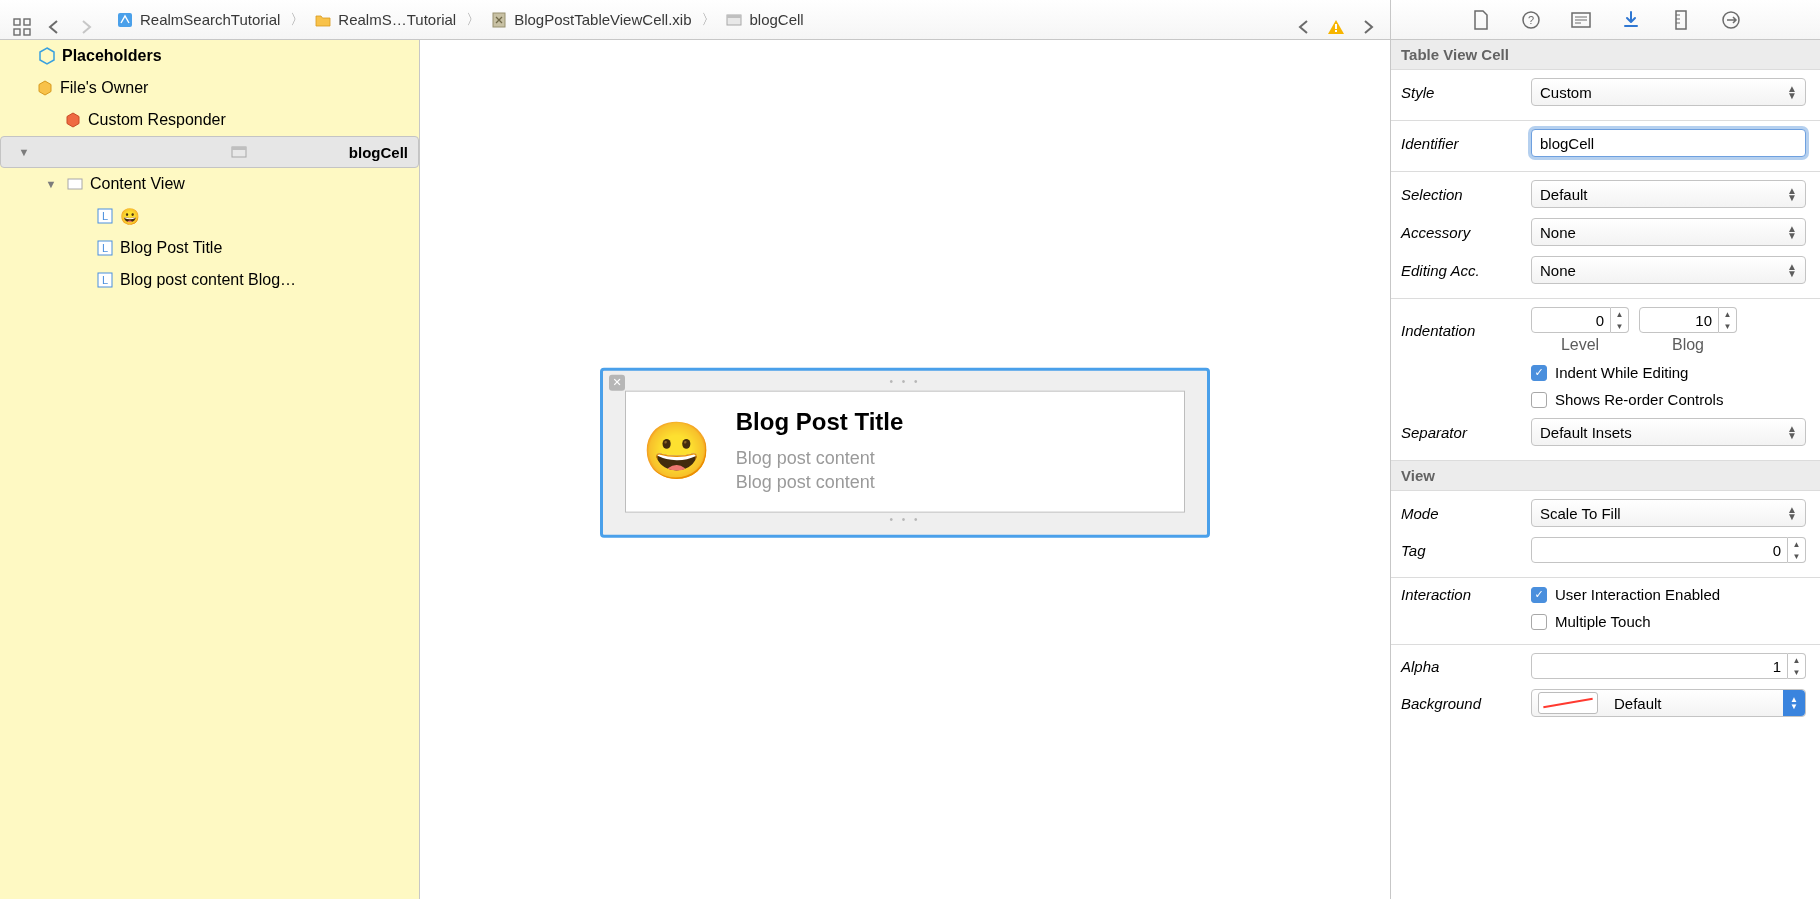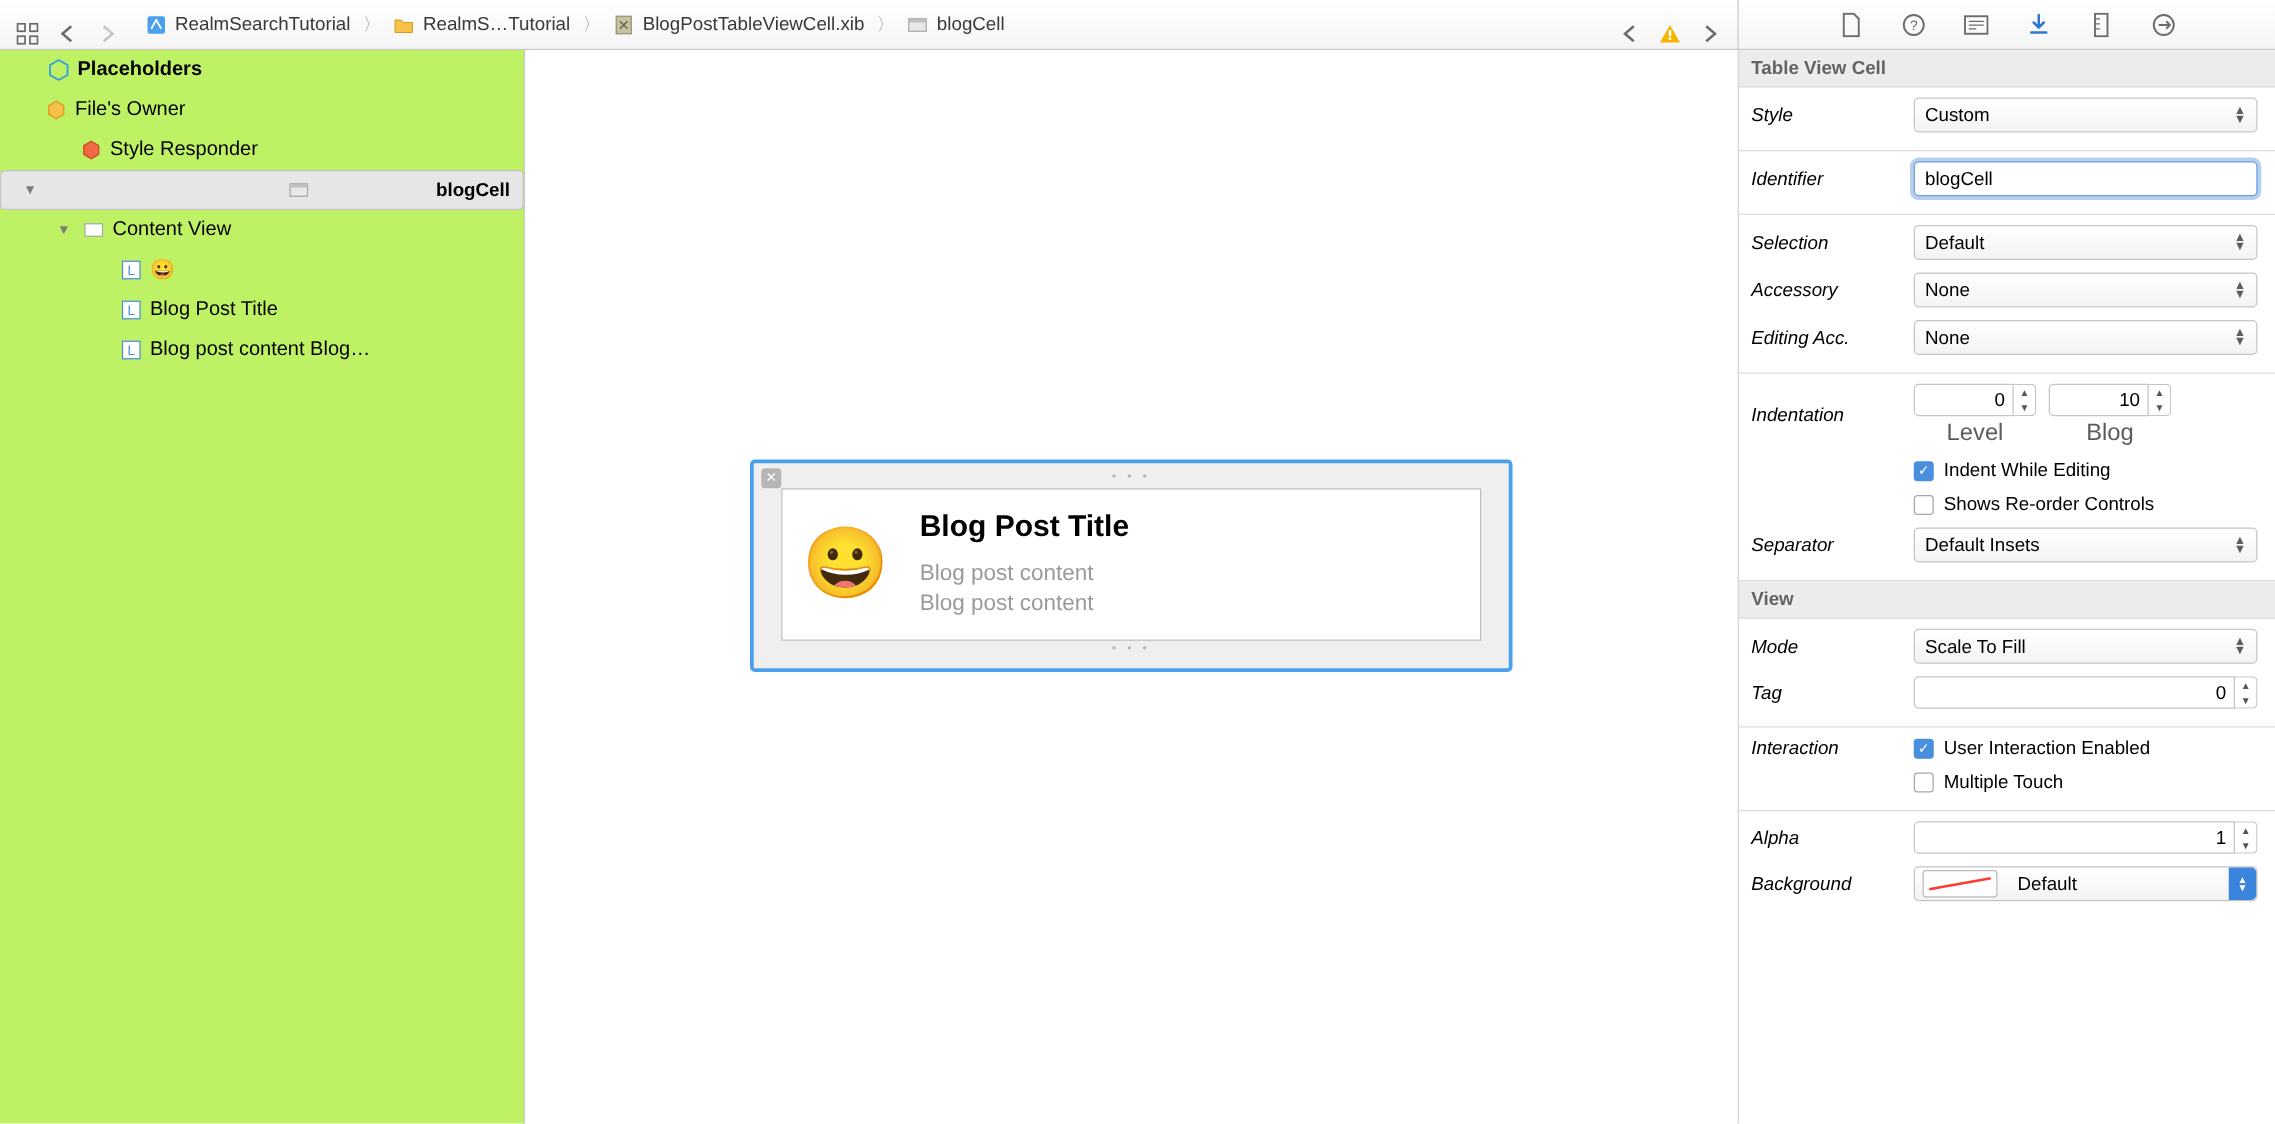--- a/index.html
+++ b/index.html
@@ -17,21 +17,21 @@
 .warn { color: #f7b500; }
 
 
 .inspector-tabs { height: 40px; display: flex; align-items: center; justify-content: center; gap: 28px; padding: 0 24px; border-bottom: 1px solid #c7c7c7; background: linear-gradient(#fff,#f5f5f5); }
 .inspector-tabs .itab { width:22px; height:22px; display:flex; align-items:center; justify-content:center; color:#6b6b6b; cursor:pointer; }
 .inspector-tabs .itab.active { color:#2f77d2; }
 
 .body { flex:1; display:flex; min-height:0; }
 
 
-.outline { width: 420px; border-right: 1px solid #c7c7c7; background: #bef264; overflow-y:auto; font-size: 16px; }
+.outline { width: 420px; border-right: 1px solid #c7c7c7; background: #fef9c3; overflow-y:auto; font-size: 16px; }
 .outline .row { display:flex; align-items:center; height: 32px; padding-right: 10px; color:#000; cursor:default;}
 .outline .row .arrow { width: 14px; text-align:center; color:#7c7c7c; font-size:11px; }
 .outline .row .icn { width: 18px; height:18px; display:inline-flex; align-items:center; justify-content:center; margin-right:6px;}
 .outline .row.bold { font-weight:600; }
 .outline .row.sel { background:#e6e6e6; }
 .outline .hdr { font-weight: 700; }
 .outline .ind1 { padding-left: 38px; }
 .outline .ind2 { padding-left: 44px; }
 .outline .ind4 { padding-left: 96px; }
 
@@ -59,21 +59,21 @@
 .sel .chev { color:#5d5d5d; font-size:10px; display:flex; flex-direction:column; line-height:7px; margin-left:6px;}
 .txt { background:#fff; }
 .txt input { border:none; outline:none; width:100%; font-size:15px; background:transparent; }
 .txt.focus { box-shadow: 0 0 0 3px rgba(91,151,219,.45); border-color:#6ea0df; }
 .numpair { display:flex; gap:16px; align-items:flex-start;}
 .numbox { display:flex; flex-direction:column; align-items:center;}
 .numbox .spin { display:flex; align-items:center; }
 .numbox .spin input { width:80px; height:26px; border:1px solid #c4c4c4; border-radius:4px 0 0 4px; text-align:right; padding-right:6px; font-size:15px; }
 .numbox .spin .st { width:18px; height:26px; border:1px solid #c4c4c4; border-left:none; border-radius:0 4px 4px 0; display:flex; flex-direction:column; font-size:8px; color:#555; }
 .numbox .spin .st span{flex:1; display:flex; align-items:center; justify-content:center;}
-.numbox .cap { font-size:19px; color:#5c5c5c; margin-top:3px;}
+.numbox .cap { font-size:16px; color:#5c5c5c; margin-top:3px;}
 .chk { display:flex; align-items:center; gap:8px; font-size:15px; }
 .chk .box { width:16px; height:16px; border:1px solid #a8a8a8; border-radius:3px; background:#fff; display:flex; align-items:center; justify-content:center; font-size:11px; color:#3074c8;}
 .chk .box.on { background:#4a8fdd; border-color:#4a8fdd; color:#fff; }
 .swatch { width:60px; height:22px; border:1px solid #bcbcbc; border-radius:3px; background:#fff; position:relative;}
 .swatch::before { content:""; position:absolute; left:4px; right:4px; top:50%; height:2px; background:#ff3a30; transform: translateY(-50%) rotate(-10deg);}
 .bg-sel { flex:1; height:28px; border:1px solid #c4c4c4; border-radius:4px; display:flex; align-items:center; background: linear-gradient(#ffffff,#f3f3f3);}
 .bg-sel .lab2 { padding:0 10px; font-size:15px; flex:1;}
 .bg-sel .chevblue { width:22px; height:100%; background:#3a84de; border-radius:0 4px 4px 0; color:#fff; display:flex; flex-direction:column; align-items:center; justify-content:center; font-size:8px; line-height:7px;}
 
 
@@ -220,21 +220,21 @@
             </svg>
           </span>
         <span>File's Owner</span>
       </div>
       <div class="row ind1" style="padding-left:64px;">
         <span class="icn">
             <svg width="16" height="16">
               <path d="M8 1l6 3.5v7L8 15 2 11.5v-7z" fill="#ef6a42" stroke="#c84a26"></path>
             </svg>
           </span>
-        <span>Style Responder</span>
+        <span>Custom Responder</span>
       </div>
 
       <div class="row bold sel" style="padding-left:16px;">
         <span class="arrow">▼</span>
         <span style="width:8px;"></span>
         <span class="icn">
             <svg width="16" height="12">
               <rect x="1" y="1" width="14" height="10" fill="#e8e8e8" stroke="#a8a8a8"></rect>
               <rect x="1" y="1" width="14" height="3" fill="#bfbfbf"></rect>
             </svg>

